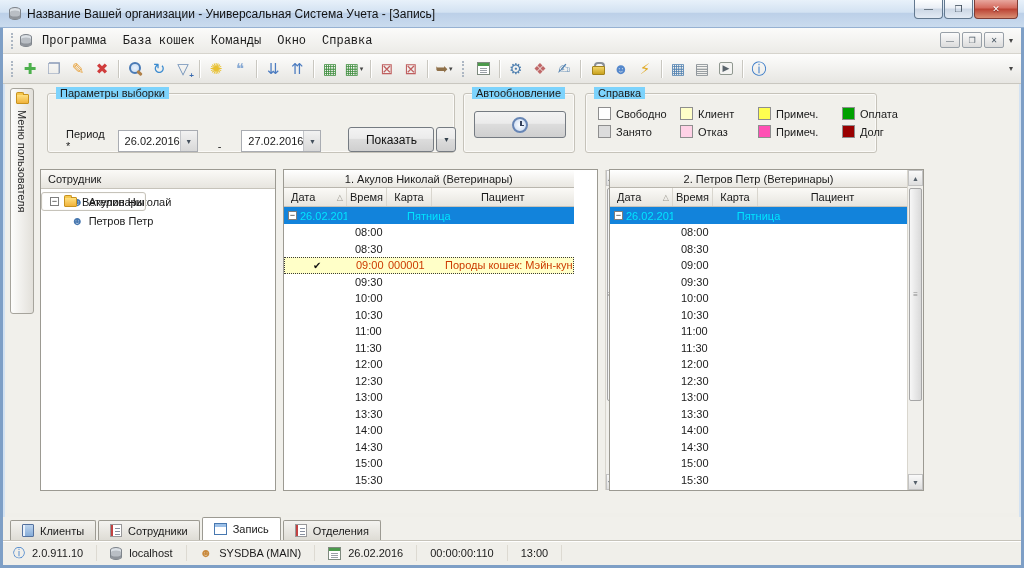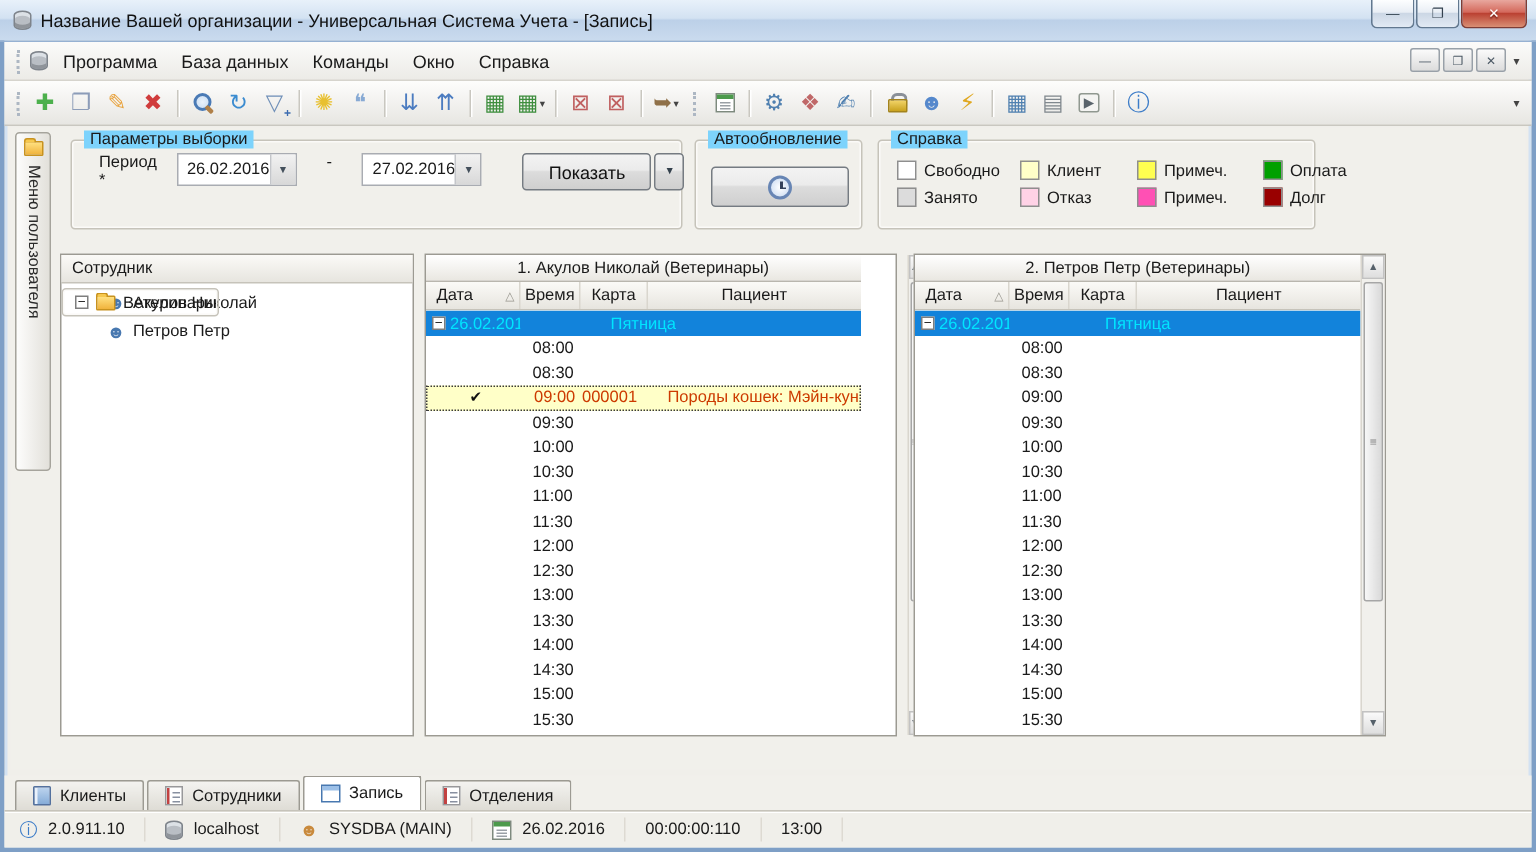--- a/index.html
+++ b/index.html
@@ -97,21 +97,21 @@
     display:flex; flex-direction:column; align-items:center; padding-top:5px; gap:6px; }
   .vtab .vlabel { writing-mode:vertical-rl; font-size:11px; color:#2a2a2a; }
 
   .group { position:absolute; height:60px; border:1px solid #C6C3BA; border-radius:3px;
     box-shadow:inset 0 0 0 1px #FBFAF8; }
   .glabel { position:absolute; top:-7px; left:8px; background:#7dd3fc; padding:0 4px; font-size:11px; color:#1a1a1a; }
   .g-params { left:40px; top:8px; width:408px; }
   .g-auto   { left:456px; top:8px; width:112px; }
   .g-legend { left:578px; top:8px; width:292px; }
 
-  .params-body { display:flex; align-items:flex-start; height:100%; padding:8px 0 0 18px;gap:13px; }
+  .params-body { display:flex; align-items:flex-end; height:100%; padding:8px 0 0 18px;gap:13px; }
   .plabel { width:72px; }
   .combo { display:flex; width:104px; height:22px; border:1px solid #A9ACB2; background:#fff; align-items:stretch; }
   .combo .val { flex:1; display:flex; align-items:center; padding-left:6px; }
   .combo .drop { width:17px; display:flex; align-items:center; justify-content:center; font-size:7px;
     color:#44505C; background:linear-gradient(#F2F2F2,#D8D8D8); border-left:1px solid #C4C6CA; }
   .dash { margin:0 7px; }
   .showgrp { display:flex; margin-left:14px; }
   .btn { border:1px solid #757B82; border-radius:3px; display:flex; align-items:center; justify-content:center;
     background:linear-gradient(#F3F3F3,#EBEBEB 45%,#DCDCDC 50%,#CFCFCF); font-size:12px; color:#111; }
   .show-btn { width:86px; height:25px; }
@@ -197,23 +197,23 @@
     <span class="wbtns">
       <span class="wbtn">—</span>
       <span class="wbtn">❐</span>
       <span class="wbtn close">✕</span>
     </span>
   </div>
 
   <div class="menubar">
     <span class="grip"></span>
     <span class="ico-db"></span>
-    <span id="menu-items" style="display:flex;align-items:center;">
+    <span id="menu-items" style="display:flex;align-items:center;font-family:Liberation Mono, monospace;">
         <span class="menu-item">Программа</span>
-        <span class="menu-item">База данных</span>
+        <span class="menu-item">База кошек</span>
         <span class="menu-item">Команды</span>
         <span class="menu-item">Окно</span>
         <span class="menu-item">Справка</span>
       </span>
     <span class="mdi-btns">
       <span class="mdi-btn">—</span>
       <span class="mdi-btn">❐</span>
       <span class="mdi-btn">✕</span>
       <span class="mdi-caret">▾</span>
     </span>

